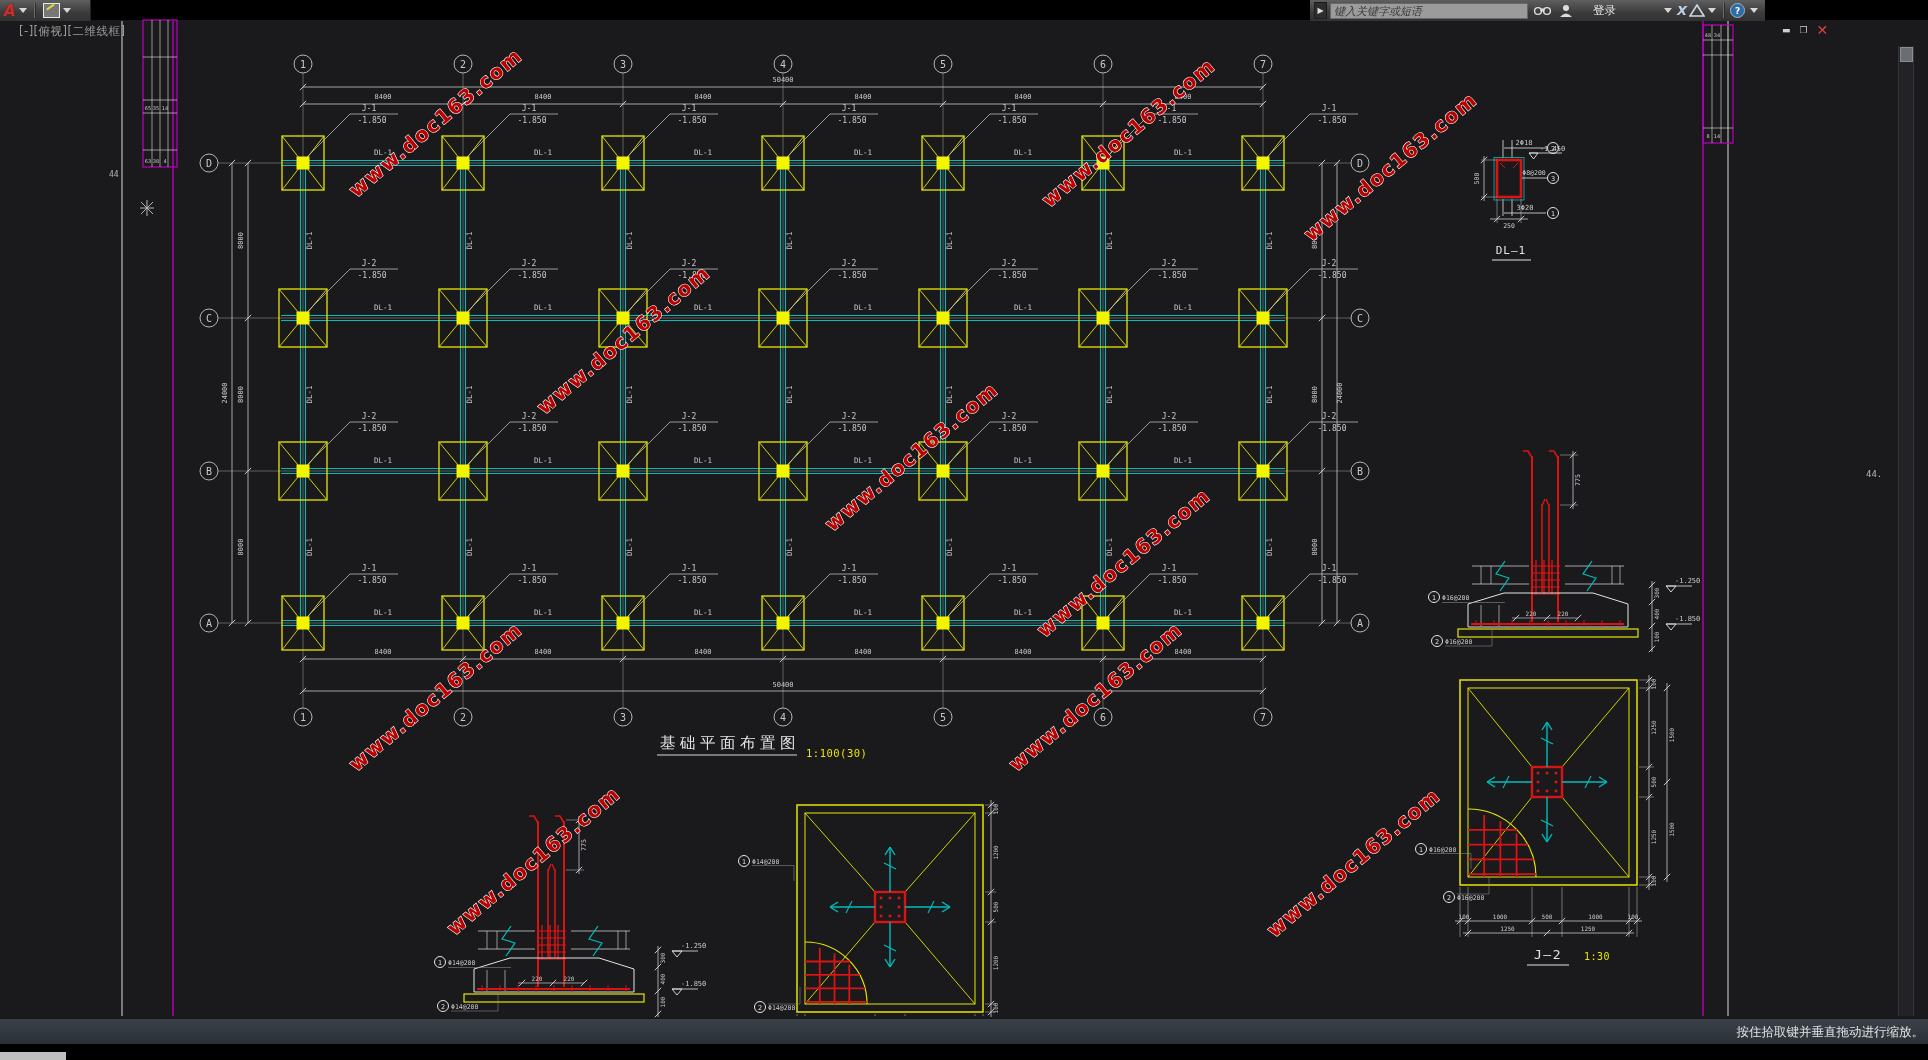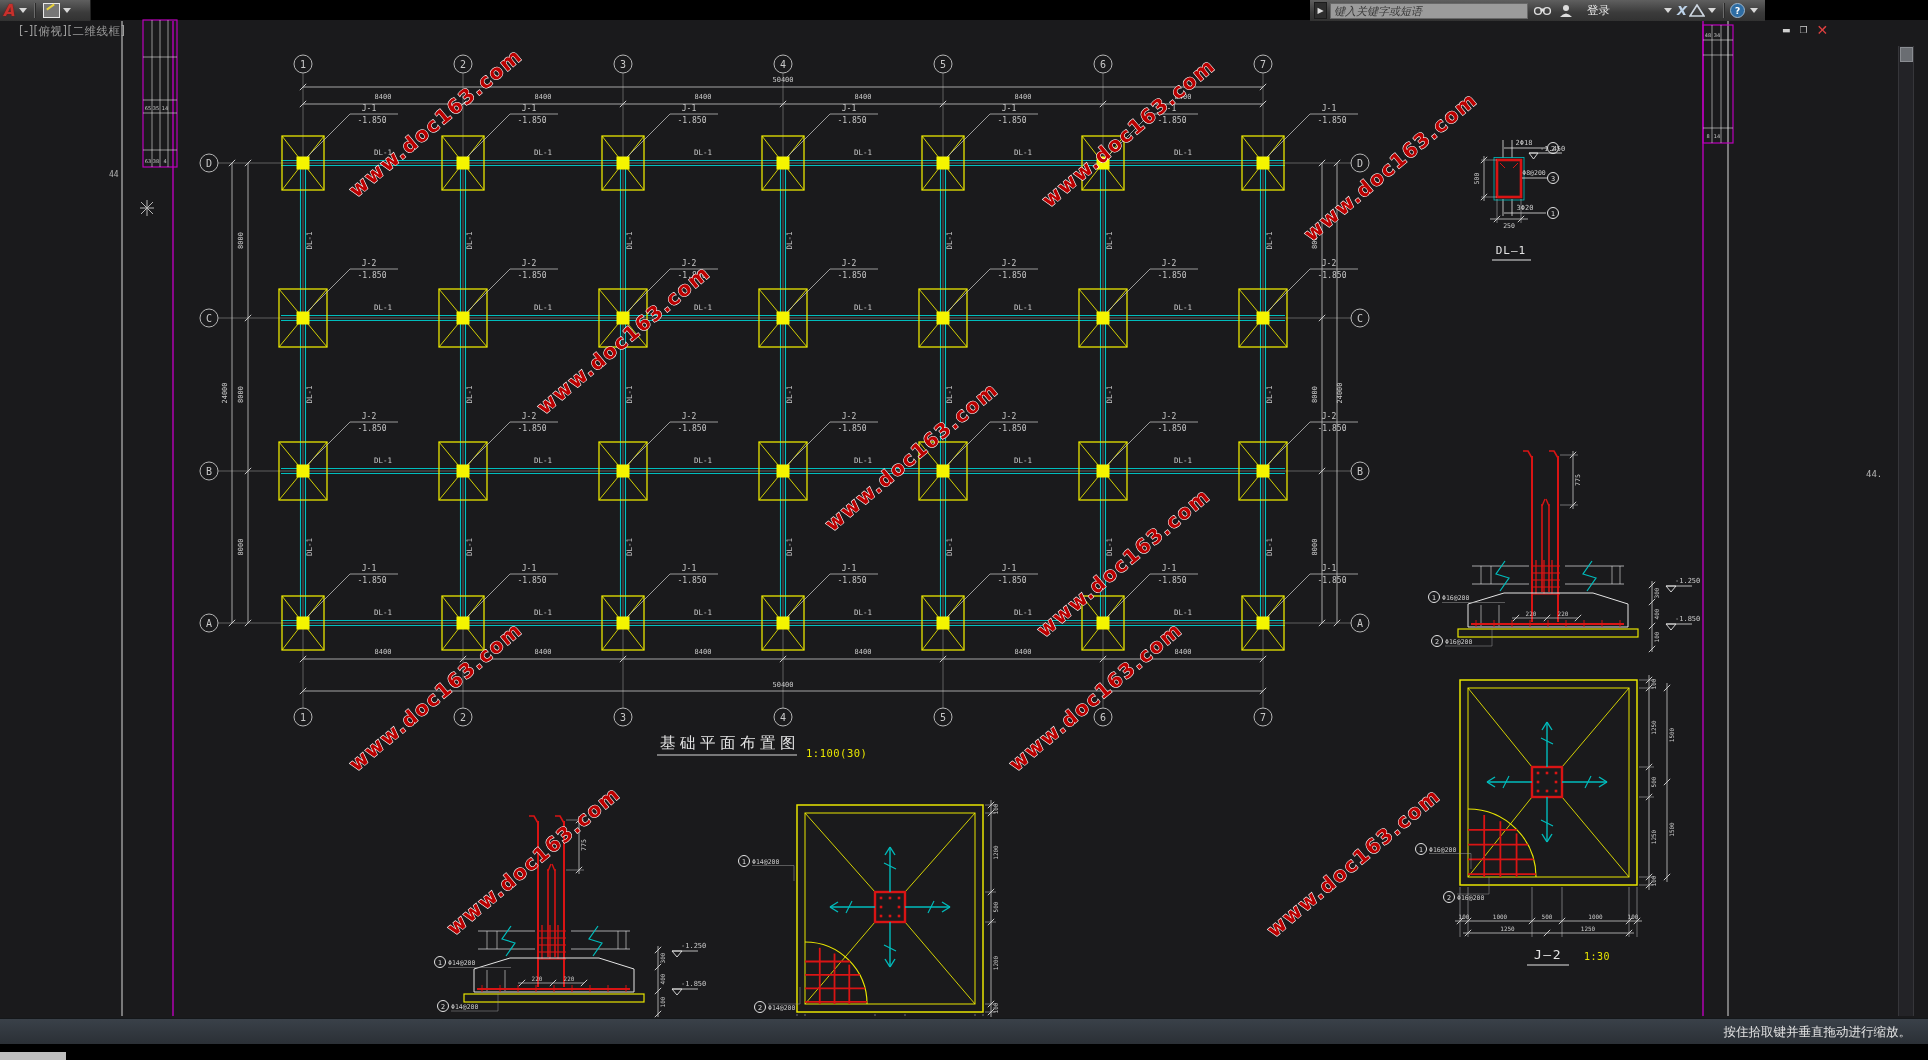--- a/index.html
+++ b/index.html
@@ -17,35 +17,35 @@
   .alogo{font-weight:bold;font-style:italic;font-size:15px;color:#c8302c;
          text-shadow:0 0 2px #7c1210;line-height:18px;margin-left:2px;}
   .saveic{position:relative;width:15px;height:13px;border:1px solid #e8e8e8;background:#777;margin-left:4px;}
   .saveic::after{content:"";position:absolute;left:2px;top:2px;width:9px;height:2px;background:#e8d23a;
                  transform:rotate(-35deg);}
   .flybtn{width:11px;height:15px;background:#2e2e2e;border:1px solid #1c1c1c;color:#ddd;font-size:8px;
           display:flex;align-items:center;justify-content:center;margin-right:3px;}
   .searchbox{width:190px;height:14px;background:#9b9b9b;border:1px solid #686868;color:#222;
              font-style:italic;font-size:11px;padding:0 3px;font-family:Liberation Sans, sans-serif;}
   .searchbox::placeholder{color:#3a3a3a;font-style:italic;}
-  .loginlbl{color:#e6e6e6;font-size:11.5px;margin-left:14px;}
+  .loginlbl{color:#e6e6e6;font-size:11.5px;margin-left:20px;}
   .xglyph{color:#bcd2e8;font-weight:bold;font-style:italic;font-size:13px;margin:0 2px;}
   .qmark{width:13px;height:13px;border-radius:50%;background:#2e6da4;border:1px solid #9fb6cc;color:#fff;
          font-size:9px;font-weight:bold;display:flex;align-items:center;justify-content:center;margin:0 2px;}
   .vplabel{position:absolute;left:19px;top:24px;color:#9c9c9c;font-size:11.5px;z-index:4;letter-spacing:0.5px;}
   .winctl{position:absolute;left:1782px;top:24px;z-index:4;display:flex;align-items:center;gap:9px;}
   .winctl .wc{color:#cfcfcf;font-size:9px;}
   .winctl .wc-close{color:#e04040;font-size:14px;font-weight:bold;line-height:12px;}
   .scrolltrack{position:absolute;left:1898px;top:46px;width:14px;height:970px;background:#232327;
                border-left:1px solid #36363a;border-right:1px solid #36363a;z-index:3;}
   .scrollthumb{position:absolute;left:1px;top:1px;width:11px;height:13px;background:#6a6d72;border:1px solid #8a8d92;}
   .statusbar{position:absolute;left:0;top:1018px;width:1928px;height:26px;z-index:6;
              background:linear-gradient(#3a4149,#2a2f35);border-top:1px solid #14171a;
              display:flex;align-items:center;justify-content:flex-end;}
-  .statusbar span{color:#e3e3e3;font-size:12.5px;margin-right:17px;}
+  .statusbar span{color:#e3e3e3;font-size:12.5px;margin-right:4px;}
   .cmdstrip{position:absolute;left:0;top:1044px;width:1928px;height:16px;background:#000;z-index:6;}
   .cmdgrip{position:absolute;left:0;top:8px;width:66px;height:8px;background:#bfbfbf;}
 </style>
 </head>
 <body>
 
 <div class="screen">
 
   <div class="tb tb-left">
     <span class="alogo">A</span>

